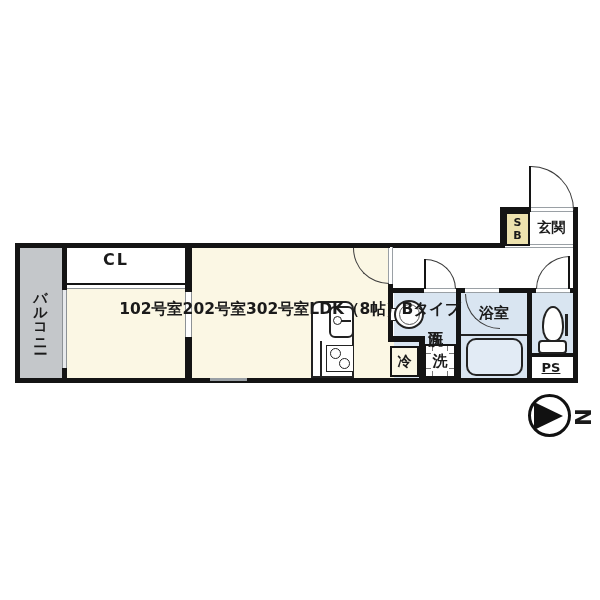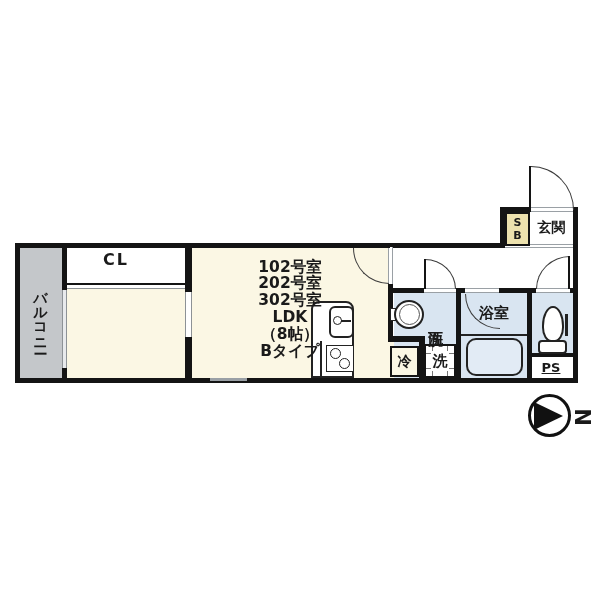--- a/index.html
+++ b/index.html
@@ -99,21 +99,21 @@
 
   <div class="abs" style="left:542px;top:306px;width:22px;height:36px;background:#ffffff;border:2px solid #222;border-radius:50% 50% 42% 42% / 55% 55% 40% 40%;"></div>
   <div class="abs" style="left:565px;top:314px;width:3px;height:22px;background:#222;"></div>
   <div class="abs" style="left:538px;top:340px;width:29px;height:14px;background:#ffffff;border:2px solid #222;border-radius:4px;"></div>
 
   <div class="abs" style="left:505px;top:212px;width:25px;height:34px;background:#ede2ae;border:2px solid #141414;"></div>
   <div class="lbl vtext" style="left:505px;top:213px;width:25px;height:32px;font-size:11px;letter-spacing:0;">SB</div>
 
   <div class="lbl vtext" style="left:29px;top:252px;width:24px;height:124px;font-size:14px;">バルコニー</div>
   <div class="lbl" style="left:57px;top:251px;width:118px;height:16px;font-size:16px;letter-spacing:2px;">CL</div>
-  <div class="lbl" style="left:190px;top:258px;width:200px;height:102px;font-size:15.5px;flex-direction:column;line-height:16.8px;">
+  <div class="lbl" style="left:190px;top:258px;width:200px;height:102px;font-size:15.5px;line-height:16.8px;">
     <span>102号室</span>
     <span>202号室</span>
     <span>302号室</span>
     <span>LDK</span>
     <span>（8帖）</span>
     <span>Bタイプ</span>
   </div>
   <div class="lbl" style="left:530px;top:217px;width:43px;height:22px;font-size:14px;">玄関</div>
   <div class="lbl vtext" style="left:426px;top:300px;width:18px;height:40px;font-size:15px;">洗面</div>
   <div class="lbl" style="left:461px;top:304px;width:66px;height:18px;font-size:15px;">浴室</div>

